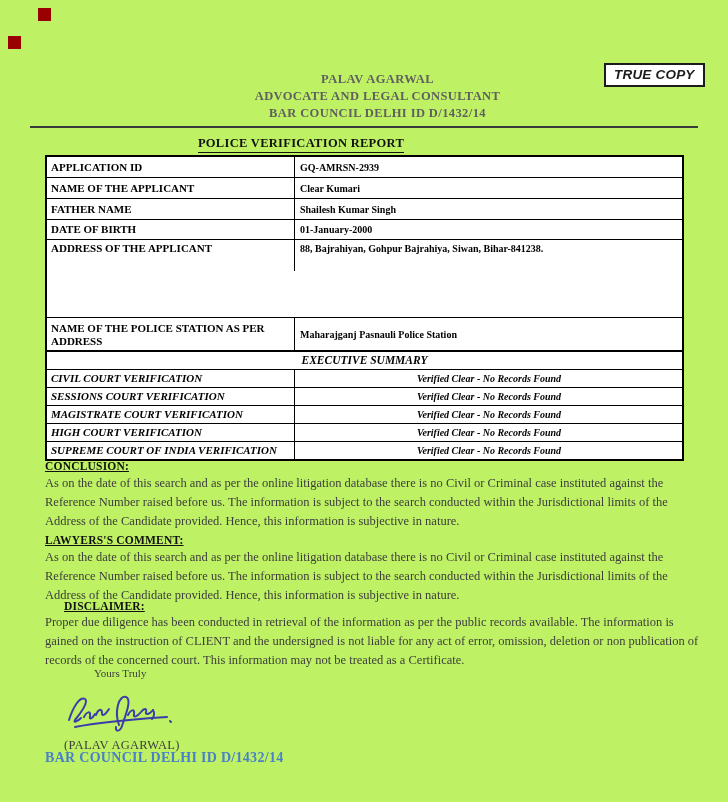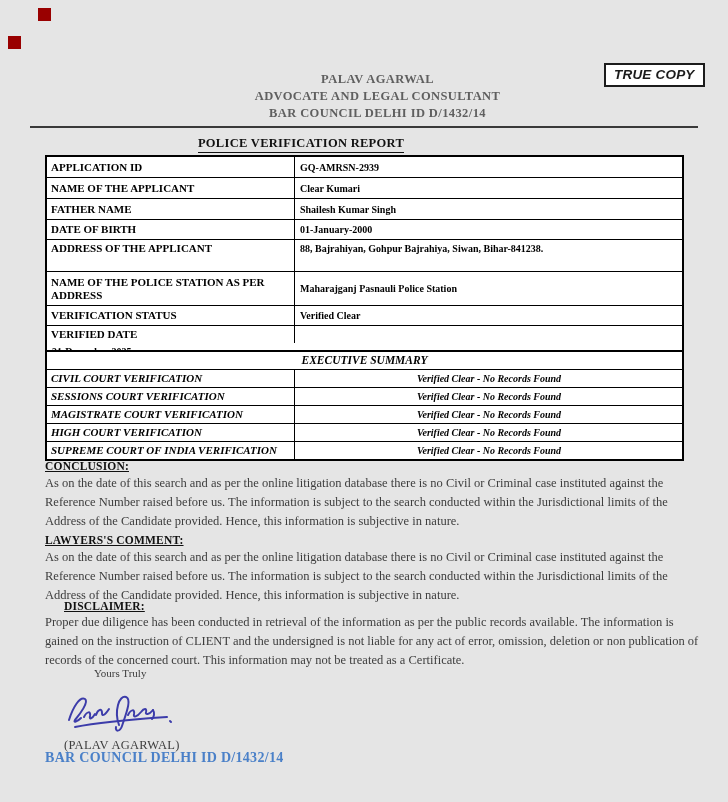--- a/index.html
+++ b/index.html
@@ -1,19 +1,19 @@
 <!DOCTYPE html>
 <html><head>
 <meta charset="utf-8">
 <style>
   html,body{margin:0;padding:0;background:#ffffff;}
   .page{
     position:relative;
     width:728px;height:802px;
-    background:#e5e5e5;
+    background:#bef264;
     font-family:"Liberation Serif", serif;
     overflow:hidden;
   }
   .red-marker{position:absolute;width:13px;height:13px;}
   #marker1{left:38px;top:8px;}
   #marker2{left:8px;top:36px;}
 
   
   .header-block{
     position:absolute;top:71px;left:26px;width:703px;
@@ -56,21 +56,21 @@
   .tcell-value{
     flex:1;box-sizing:border-box;padding:2px 4px 2px 5px;
     font-weight:bold;font-size:10px;color:#000;
     display:flex;align-items:center;line-height:13px;
   }
   .tcell-value.centered{justify-content:center;text-align:center;}
   .row-h20{min-height:20px;}
   .row-h19{min-height:19px;}
   .row-h17{min-height:17px;}
   .row-h31{min-height:31px;}
-  .row-h33{min-height:33px;}
+  .row-h33{min-height:33px;margin-top:46px;}
   .row-h22{min-height:22px;flex-direction:column;}
   .align-top .tcell-label,.align-top .tcell-value{align-items:flex-start;}
   .tbl-bottom-spacer{height:3px;border-top:1px solid #000;}
   .summary-head{
     border-top:none;text-align:center;display:block;
     font-weight:bold;font-size:11.5px;color:#000;padding:2px 0 1px 0;
     min-height:14px;
   }
 
   

